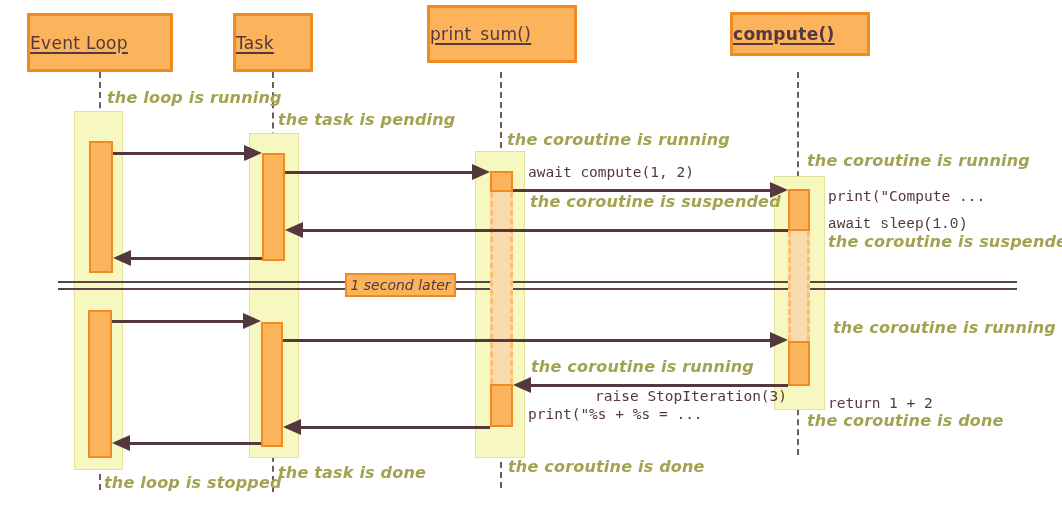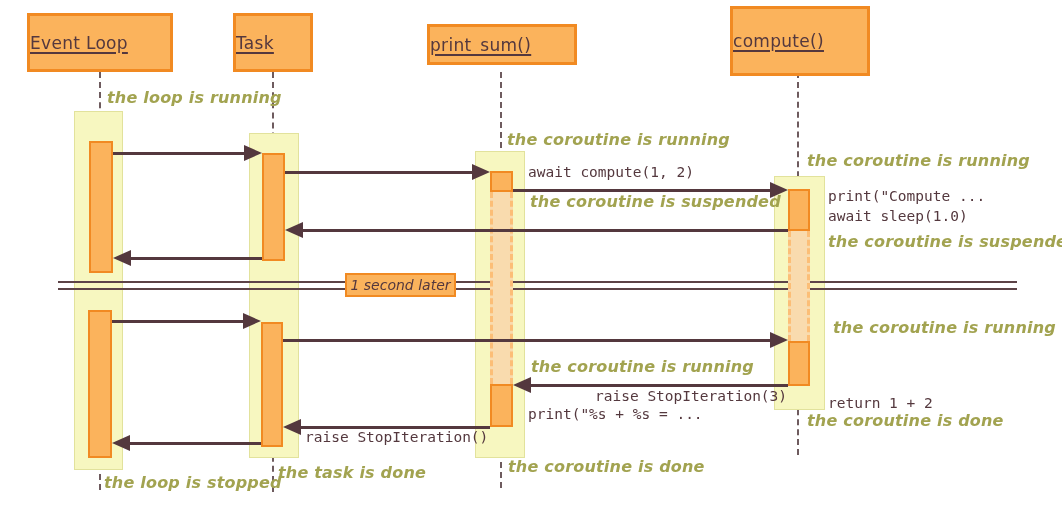--- a/index.html
+++ b/index.html
@@ -85,34 +85,34 @@
     <div class="msg-head left" style="top: 419px; left: 283px;"></div>
     <div class="msg-line" style="left: 124px; top: 441.5px; width: 137px;"></div>
     <div class="msg-head left" style="top: 435px; left: 112px;"></div>
     <div class="divider-box" style="left: 345px; top: 273px; width: 111px; height: 24px;">1 second later</div>
     <div class="participant" style="left: 27px; top: 13px; width: 146px; height: 59px;">
       <span class="participant-label">Event Loop</span>
     </div>
     <div class="participant" style="left: 233px; top: 13px; width: 80px; height: 59px;">
       <span class="participant-label">Task</span>
     </div>
-    <div class="participant" style="left: 427px; top: 24px; width: 150px; height: 41px;">
+    <div class="participant" style="left: 427px; top: 5px; width: 150px; height: 58px;">
       <span class="participant-label">print_sum()</span>
     </div>
-    <div class="participant" style="left: 730px; top: 6px; width: 140px; height: 70px;">
+    <div class="participant" style="left: 730px; top: 12px; width: 140px; height: 44px; font-weight: bold;">
       <span class="participant-label">compute()</span>
     </div>
     <div class="code-label" style="left: 528px; top: 164px; text-align: center;">await compute(1, 2)</div>
     <div class="code-label" style="left: 828px; top: 188px;">print("Compute ...</div>
-    <div class="code-label" style="left: 828px; top: 208px;">await sleep(1.0)</div>
+    <div class="code-label" style="left: 828px; top: 216px; font-family: Liberation Mono, monospace;">await sleep(1.0)</div>
     <div class="code-label" style="left: 828px; top: 351px; margin-top: 44px;">return 1 + 2</div>
     <div class="code-label" style="left: 583px; top: 388px; margin-left: 12px;">raise StopIteration(3)</div>
     <div class="code-label" style="left: 528px; top: 406px;">print("%s + %s = ...</div>
-    <div class="code-label" style="left: 305px; top: 429px;">raise StopIteration()</div>
     <div class="note" style="left: 107px; top: 88px; text-align: center;">the loop is running</div>
+    <div class="note" style="left: 278px; top: 110px;">the task is pending</div>
     <div class="note" style="left: 507px; top: 130px;">the coroutine is running</div>
     <div class="note" style="left: 807px; top: 151px;">the coroutine is running</div>
     <div class="note" style="left: 530px; top: 192px;">the coroutine is suspended</div>
     <div class="note" style="left: 828px; top: 232px;">the coroutine is suspended</div>
     <div class="note" style="left: 833px; top: 318px;">the coroutine is running</div>
     <div class="note" style="left: 531px; top: 357px;">the coroutine is running</div>
     <div class="note" style="left: 807px; top: 411px;">the coroutine is done</div>
     <div class="note" style="left: 508px; top: 457px;">the coroutine is done</div>
     <div class="note" style="left: 278px; top: 463px;">the task is done</div>
     <div class="note" style="left: 104px; top: 473px;">the loop is stopped</div>

